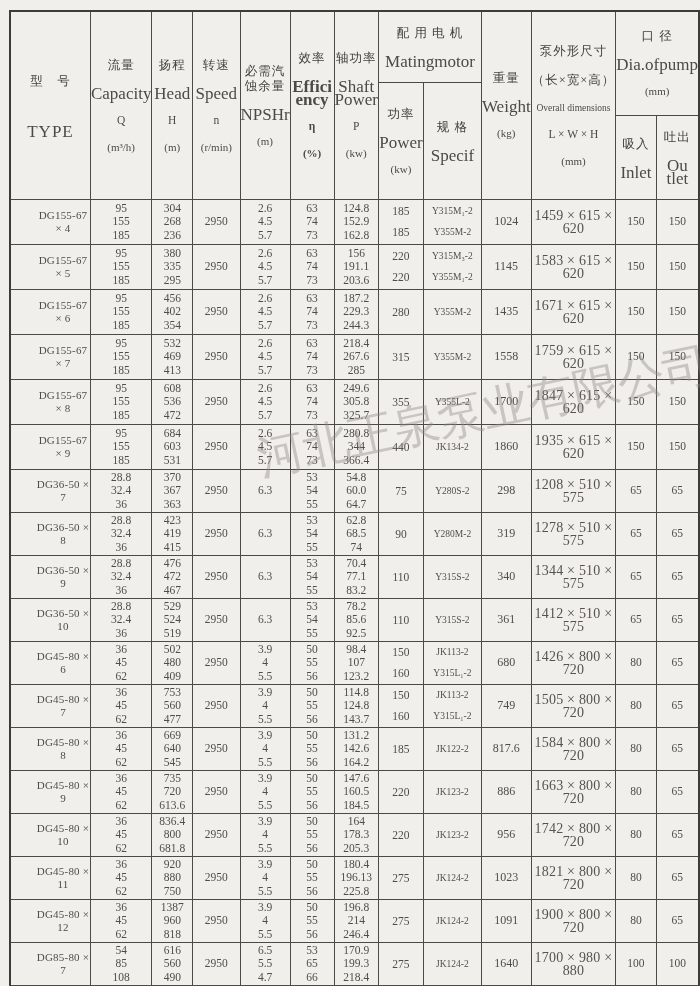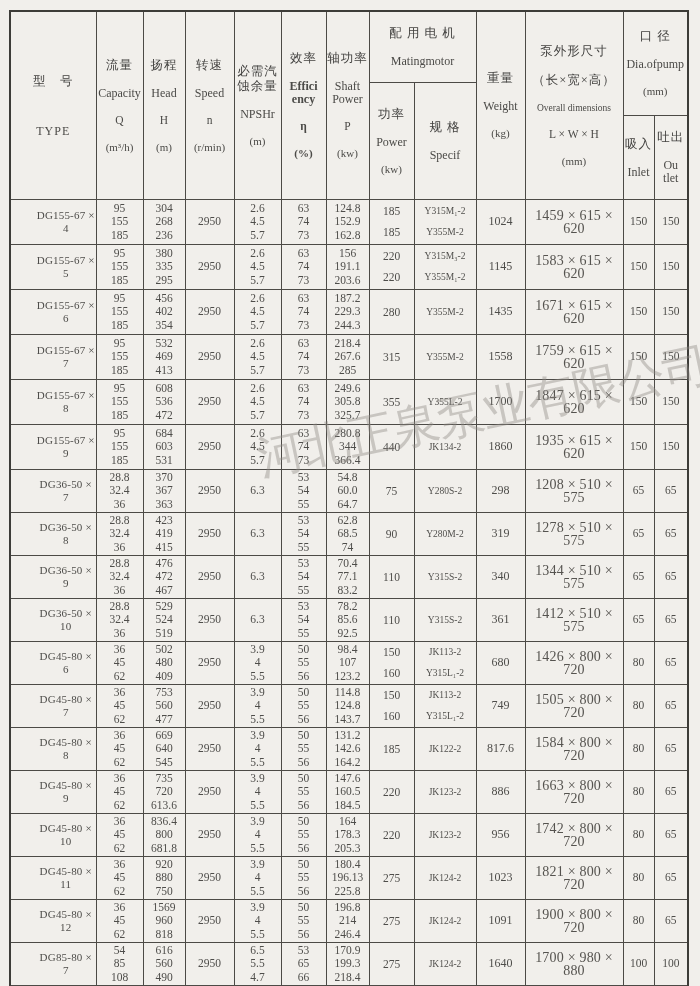--- a/index.html
+++ b/index.html
@@ -31,21 +31,21 @@
   
   .c-model{width:86px}.c-q{width:47px}.c-h{width:42px}.c-n{width:49px}
   .c-npshr{width:47px}.c-eff{width:45px}.c-p{width:43px}.c-mkw{width:45px}
   .c-spec{width:62px}.c-wt{width:49px}.c-dims{width:98px}.c-in{width:31px}.c-out{width:34px}
   
   thead tr.h1{height:32px;}
   thead tr.h2{height:33px;}
   thead tr.h3{height:33px;}
   .spec th{font-weight:normal;line-height:14px;font-size:11.5px;}
   .spec th .zh{display:block;font-size:12.5px;letter-spacing:1px;line-height:15px;color:#434240;}
-  .spec th .en{display:block;font-size:12px;line-height:13px;text-align:center;}
+  .spec th .en{display:block;font-size:17px;line-height:13px;text-align:center;}
   .spec th .sym{display:block;font-size:11.5px;line-height:13px;}
   .spec th .unit{display:block;font-size:11px;line-height:13px;}
   .spec th .en-small{display:block;font-size:9.5px;line-height:12px;}
   .th-type .zh{letter-spacing:6px;margin-bottom:22px;font-size:14px;}
   .th-type .en{font-size:13px;letter-spacing:1px;}
   .th-eff .zh,.th-p .zh{line-height:14px;}
   .th-eff .en,.th-eff .sym,.th-eff .unit{line-height:12.5px;font-weight:bold;}
   .th-motor .zh{letter-spacing:4px;}
   
   tbody tr{height:43px;}
@@ -581,21 +581,21 @@
       <td class="col-weight">1023</td>
       <td class="col-dims">1821 × 800 × 720</td>
       <td class="col-inlet">80</td>
       <td class="col-outlet">65</td>
     </tr>
         <tr>
       <td class="col-model">DG45-80 × 12</td>
       <td class="col-q">36
 45
 62</td>
-      <td class="col-h">1569
+      <td class="col-h">1387
 960
 818</td>
       <td class="col-n">2950</td>
       <td class="col-npshr">3.9
 4
 5.5</td>
       <td class="col-eff">50
 55
 56</td>
       <td class="col-p">196.8

